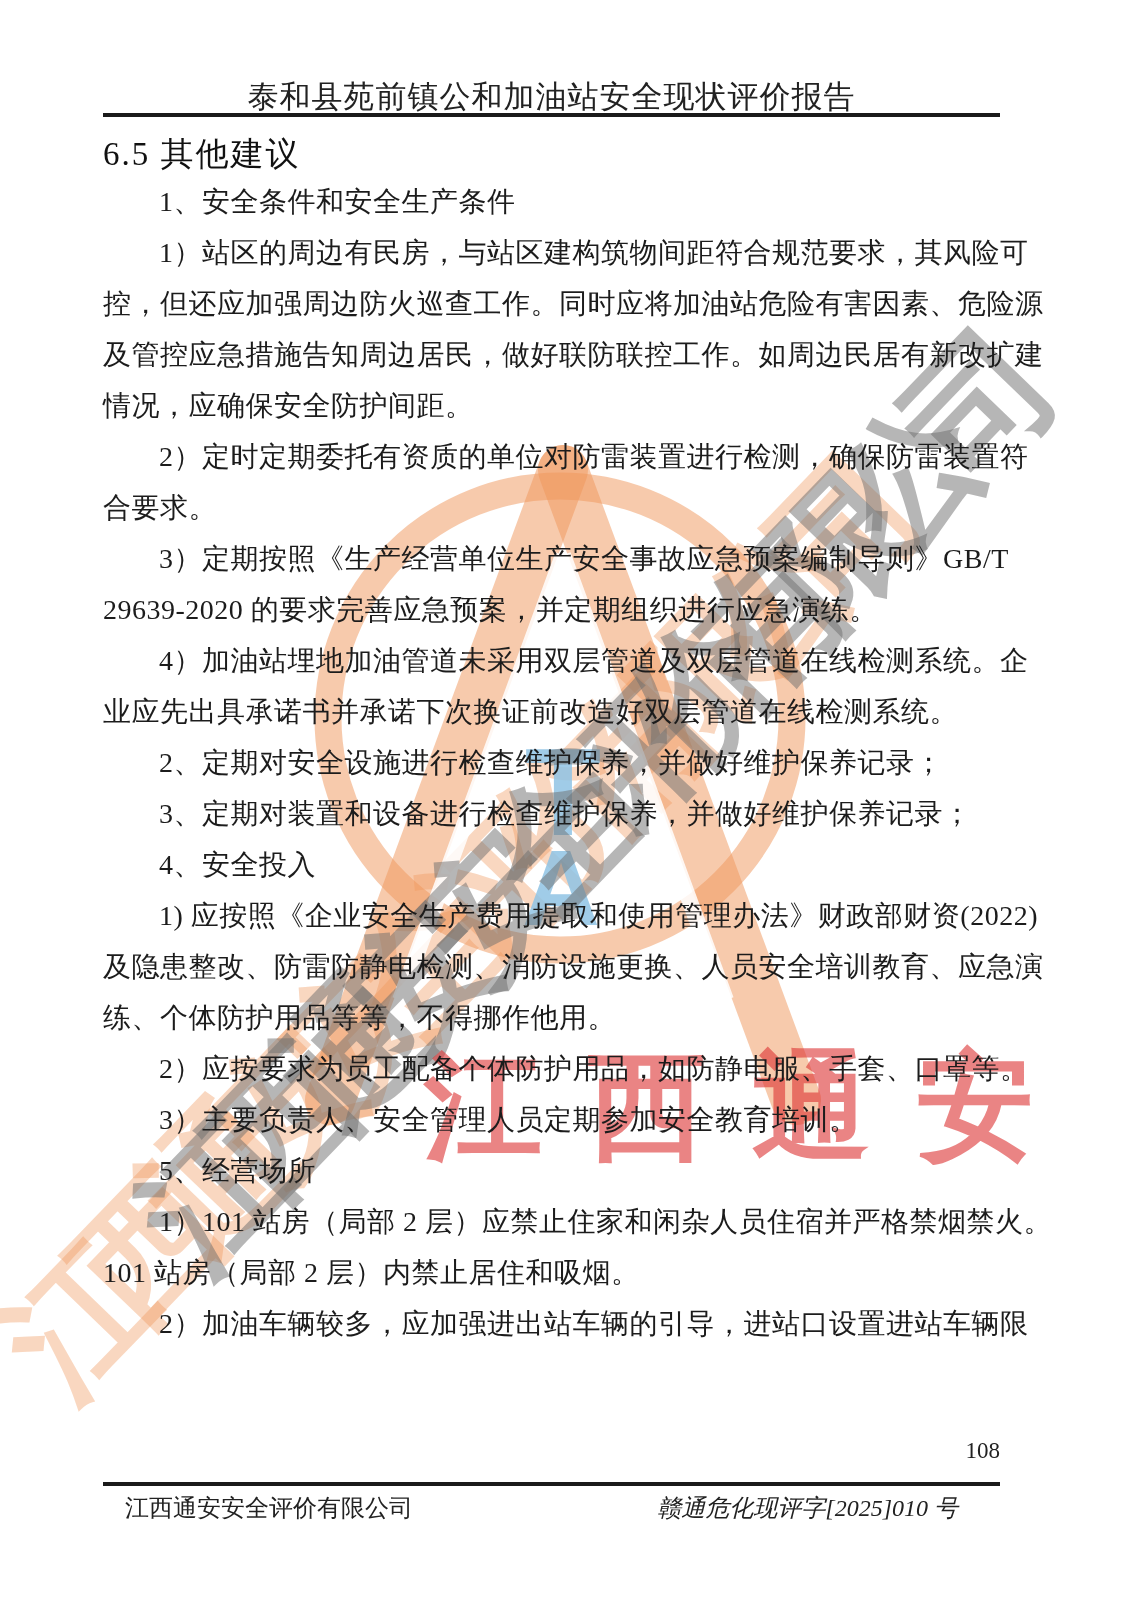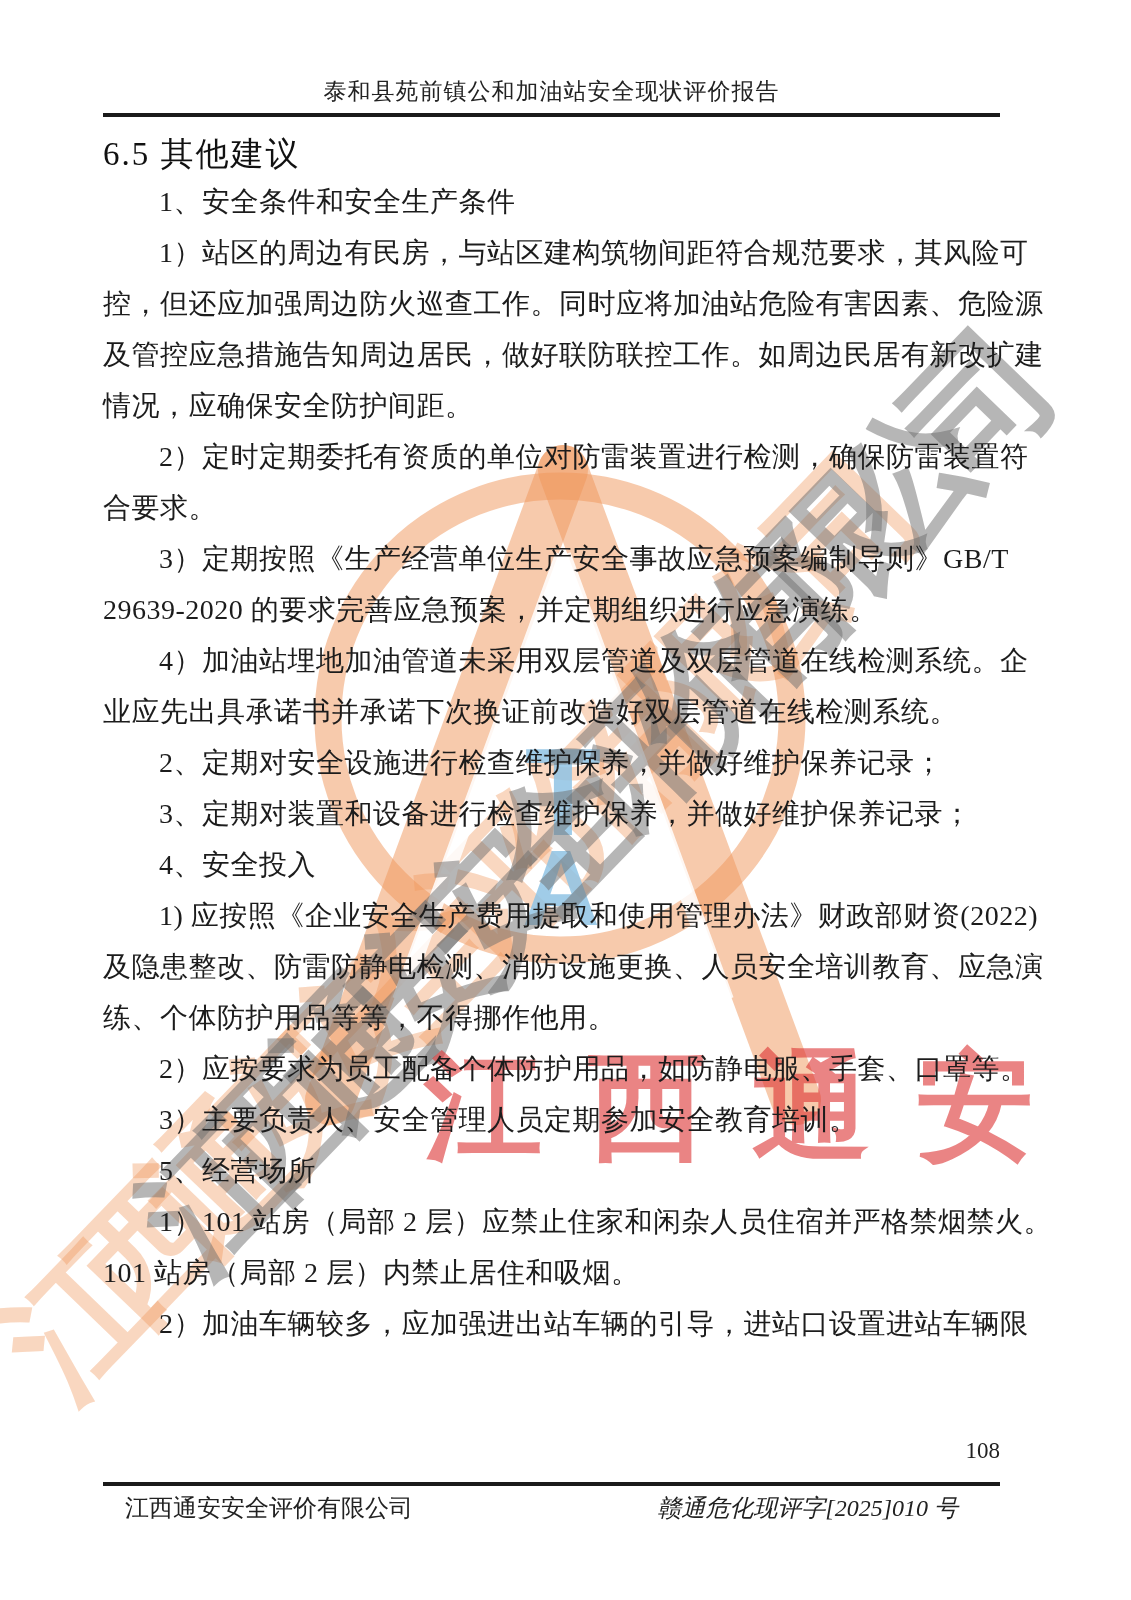--- a/index.html
+++ b/index.html
@@ -29,21 +29,21 @@
     position:absolute;left:424px;top:1028px;
     font-family:Liberation Serif, serif;
     font-weight:bold;
     font-size:118px;letter-spacing:46px;
     color:rgba(220,50,50,0.60);
     white-space:nowrap;
   }
   .wm-logo{position:absolute;left:300px;top:420px;}
   
   .header{position:absolute;left:103px;top:76px;width:897px;text-align:center;}
-  .header-title{font-size:23px;letter-spacing:1px;color:#222;}
+  .header-title{font-size:31px;letter-spacing:1px;color:#222;}
   .header-rule{position:absolute;left:103px;top:113px;width:897px;height:4px;background:#1a1a1a;}
   
   .heading{
     position:absolute;left:103px;top:132px;
     font-size:33px;font-weight:normal;letter-spacing:2px;color:#111;
   }
   
   .doc-body{position:absolute;left:103px;top:176px;width:905px;}
   .line{
     height:51px;line-height:51px;

